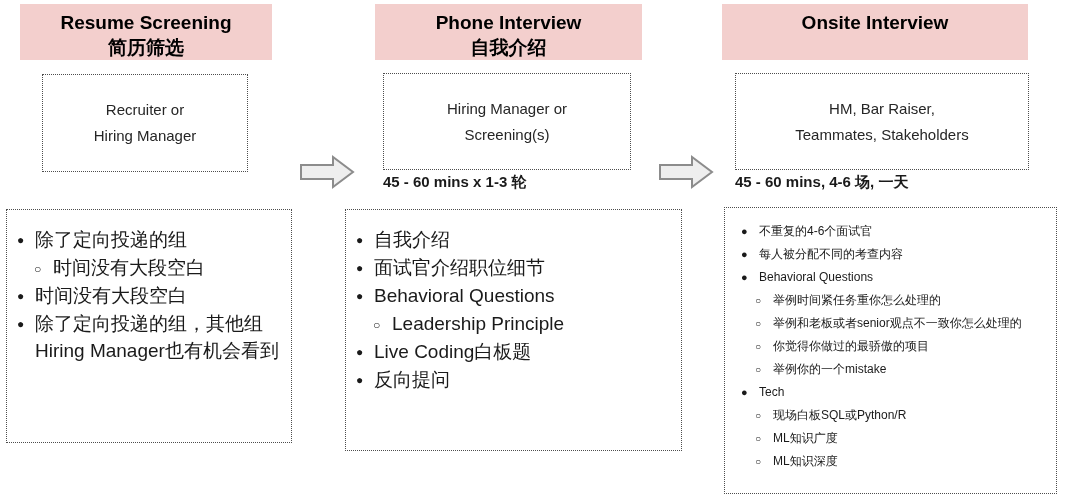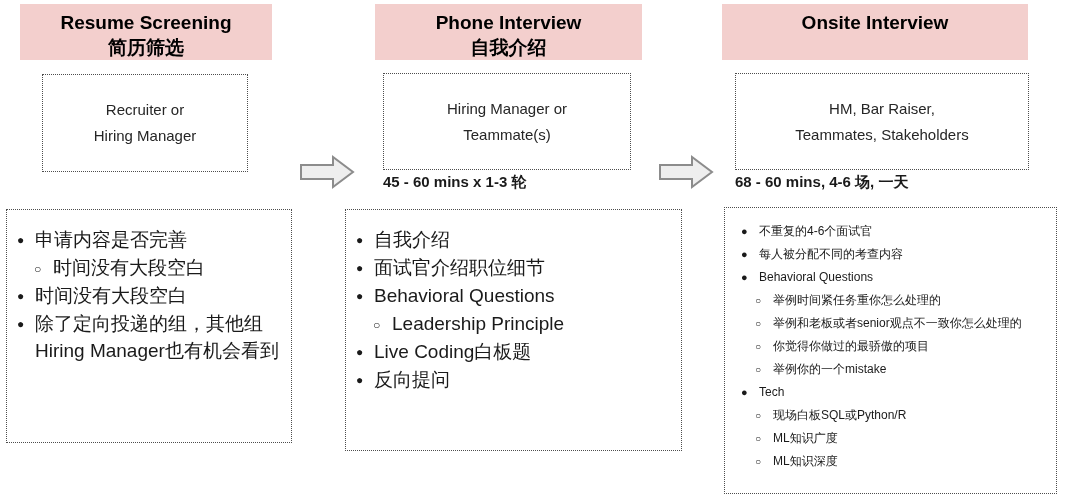--- a/index.html
+++ b/index.html
@@ -131,42 +131,42 @@
 
   <div class="role-box" style="left:42px; top:74px; width:206px; height:98px;">
     <div>
       <div>Recruiter or</div>
       <div>Hiring Manager</div>
     </div>
   </div>
 
   <div class="detail-box box-a" style="left:6px; top:209px; width:286px; height:234px;">
     <ul>
-      <li class="lvl1">申请内容是否完善</li>
+      <li class="lvl1">除了定向投递的组</li>
       <li class="lvl2">时间没有大段空白</li>
       <li class="lvl1">时间没有大段空白</li>
       <li class="lvl1">除了定向投递的组，其他组Hiring Manager也有机会看到</li>
     </ul>
   </div>
 
   <div class="arrow" style="left:299px; top:155px; width:56px; height:34px;">
     <svg width="56" height="34" viewBox="0 0 56 34">
       <polygon points="2,10 34,10 34,2 54,17 34,32 34,24 2,24" fill="#eeeeee" stroke="#8c8c8c" stroke-width="2" stroke-linejoin="miter"></polygon>
     </svg>
   </div>
 
   <div class="stage-header" style="left:375px; top:4px; width:267px; height:56px;">
     <span>Phone Interview</span>
     <span class="cn">自我介绍</span>
   </div>
 
   <div class="role-box" style="left:383px; top:73px; width:248px; height:97px;">
     <div>
       <div>Hiring Manager or</div>
-      <div>Teammate(s)</div>
+      <div>Screening(s)</div>
     </div>
   </div>
 
   <div class="duration" style="left:383px; top:173px; width:248px;">45 - 60 mins x 1-3 轮</div>
 
   <div class="detail-box box-a" style="left:345px; top:209px; width:337px; height:242px;">
     <ul>
       <li class="lvl1">自我介绍</li>
       <li class="lvl1">面试官介绍职位细节</li>
       <li class="lvl1">Behavioral Questions</li>
@@ -186,21 +186,21 @@
     <span>Onsite Interview</span>
   </div>
 
   <div class="role-box" style="left:735px; top:73px; width:294px; height:97px;">
     <div>
       <div>HM, Bar Raiser,</div>
       <div>Teammates, Stakeholders</div>
     </div>
   </div>
 
-  <div class="duration" style="left:735px; top:173px; width:294px;">68 - 60 mins, 4-6 场,  一天</div>
+  <div class="duration" style="left:735px; top:173px; width:294px;">45 - 60 mins, 4-6 场,  一天</div>
 
   <div class="detail-box box-c" style="left:724px; top:207px; width:333px; height:287px;">
     <ul>
       <li class="lvl1">不重复的4-6个面试官</li>
       <li class="lvl1">每人被分配不同的考查内容</li>
       <li class="lvl1">Behavioral Questions</li>
       <li class="lvl2">举例时间紧任务重你怎么处理的</li>
       <li class="lvl2">举例和老板或者senior观点不一致你怎么处理的</li>
       <li class="lvl2">你觉得你做过的最骄傲的项目</li>
       <li class="lvl2">举例你的一个mistake</li>

